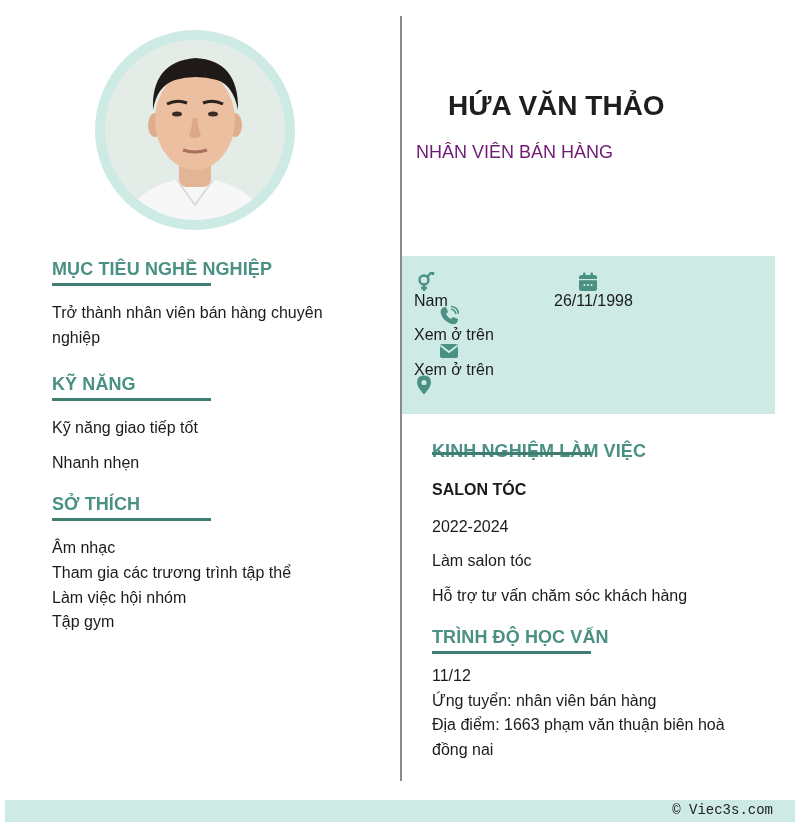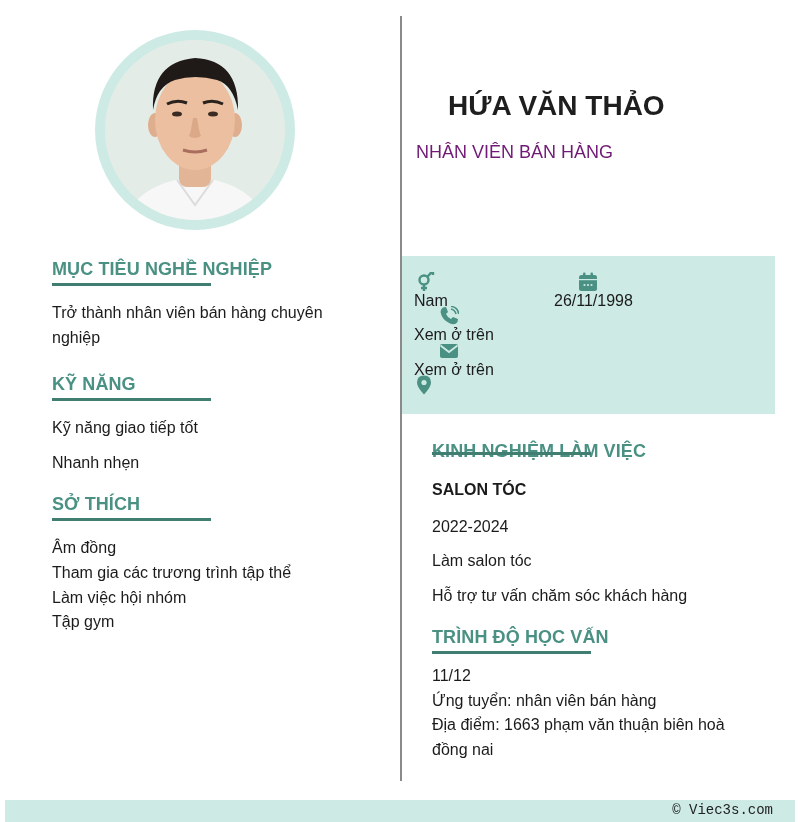--- a/index.html
+++ b/index.html
@@ -132,21 +132,21 @@
 <div class="txt" style="left:52px; top:300px; width:300px; text-align:justify;">Trở thành nhân viên bán hàng chuyên</div>
 <div class="txt" style="left:52px; top:325px;">nghiệp</div>
 
 <div class="sec-title" style="left:52px; top:374px;">KỸ NĂNG</div>
 <div class="sec-line" style="left:52px; top:398px;"></div>
 <div class="txt" style="left:52px; top:415px;">Kỹ năng giao tiếp tốt</div>
 <div class="txt" style="left:52px; top:450px;">Nhanh nhẹn</div>
 
 <div class="sec-title" style="left:52px; top:494px;">SỞ THÍCH</div>
 <div class="sec-line" style="left:52px; top:518px;"></div>
-<div class="txt" style="left:52px; top:535px;">Âm đồng</div>
+<div class="txt" style="left:52px; top:535px;">Âm nhạc</div>
 <div class="txt" style="left:52px; top:560px;">Tham gia các trương trình tập thể</div>
 <div class="txt" style="left:52px; top:585px;">Làm việc hội nhóm</div>
 <div class="txt" style="left:52px; top:609px;">Tập gym</div>
 
 <div class="sec-title" style="left:432px; top:434px;margin-top:7px;">KINH NGHIỆM LÀM VIỆC</div>
 <div class="sec-line" style="left:432px; top:452px;"></div>
 <div class="txt bold-item" style="left:432px; top:477px;">SALON TÓC</div>
 <div class="txt" style="left:432px; top:514px;">2022-2024</div>
 <div class="txt" style="left:432px; top:548px;">Làm salon tóc</div>
 <div class="txt" style="left:432px; top:583px;">Hỗ trợ tư vấn chăm sóc khách hàng</div>

